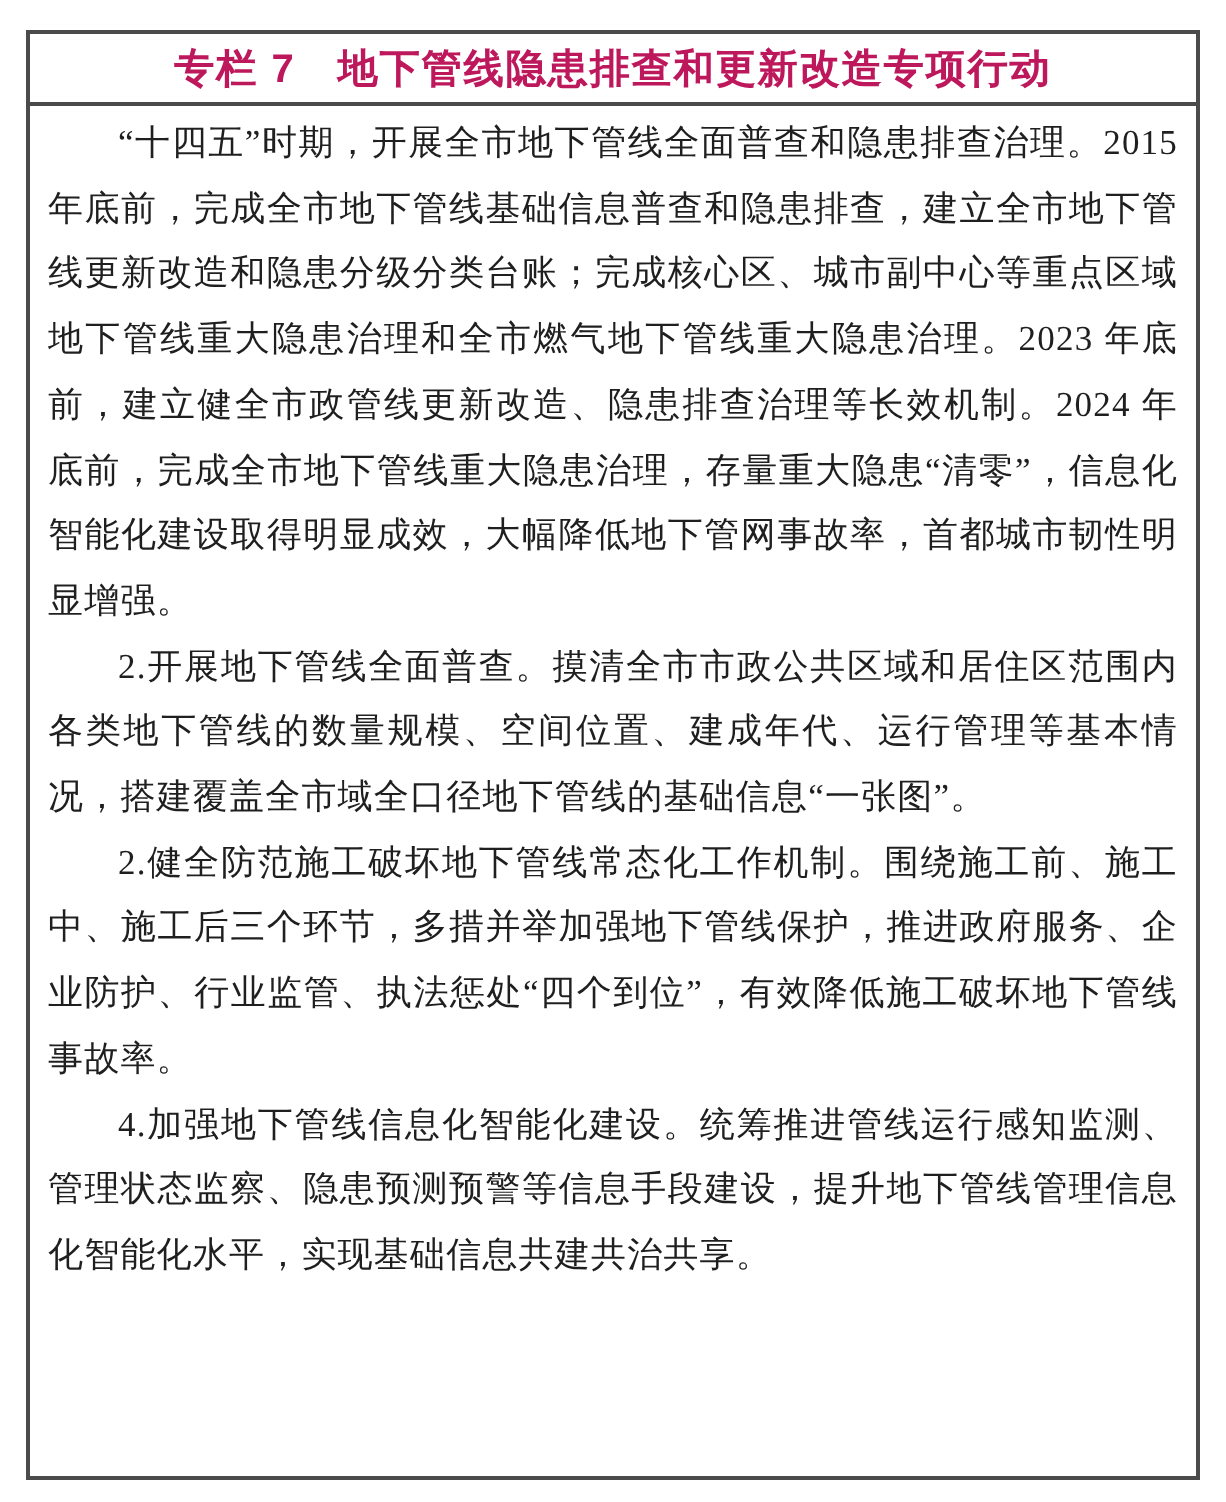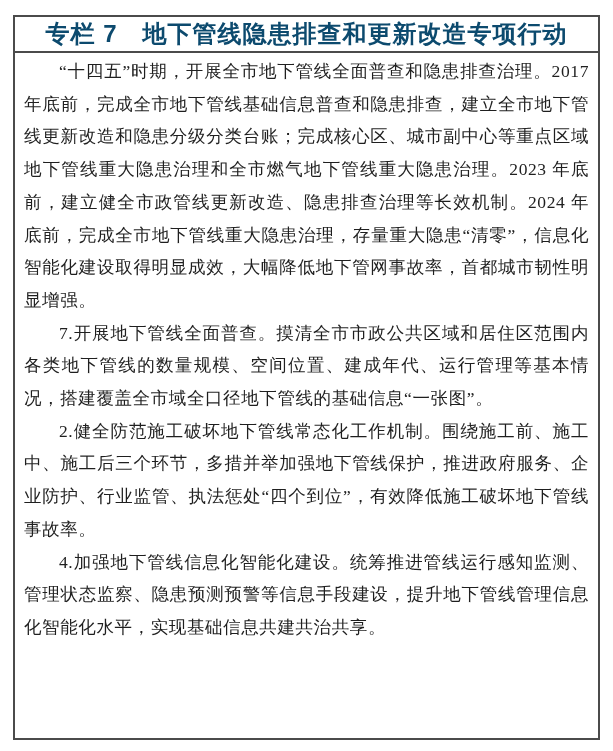--- a/index.html
+++ b/index.html
@@ -26,23 +26,23 @@
   }
   .box-title {
     height: 36px;
     box-sizing: border-box;
     border-bottom: 2px solid #4b4b4b;
     display: flex;
     align-items: center;
     justify-content: center;
     font-family: "Liberation Sans", sans-serif;
     font-weight: bold;
-    font-size: 24px;
+    font-size: 20px;
     letter-spacing: 1px;
-    color: #0c4a6e;
+    color: #be185d;
     white-space: nowrap;
   }
   .box-body {
     padding: 2px 9px 0 9px;
   }
   .para {
     margin: 0;
     text-indent: 2em;
     font-family: "Liberation Serif", serif;
     font-size: 17.5px;
@@ -53,19 +53,19 @@
     text-justify: inter-character;
   }
 </style>
 </head>
 <body>
 
 <div class="page">
   <div class="policy-box">
     <div class="box-title">专栏 7　地下管线隐患排查和更新改造专项行动</div>
     <div class="box-body">
-      <p class="para">“十四五”时期，开展全市地下管线全面普查和隐患排查治理。2017 年底前，完成全市地下管线基础信息普查和隐患排查，建立全市地下管线更新改造和隐患分级分类台账；完成核心区、城市副中心等重点区域地下管线重大隐患治理和全市燃气地下管线重大隐患治理。2023 年底前，建立健全市政管线更新改造、隐患排查治理等长效机制。2024 年底前，完成全市地下管线重大隐患治理，存量重大隐患“清零”，信息化智能化建设取得明显成效，大幅降低地下管网事故率，首都城市韧性明显增强。</p>
-      <p class="para">7.开展地下管线全面普查。摸清全市市政公共区域和居住区范围内各类地下管线的数量规模、空间位置、建成年代、运行管理等基本情况，搭建覆盖全市域全口径地下管线的基础信息“一张图”。</p>
+      <p class="para">“十四五”时期，开展全市地下管线全面普查和隐患排查治理。2015 年底前，完成全市地下管线基础信息普查和隐患排查，建立全市地下管线更新改造和隐患分级分类台账；完成核心区、城市副中心等重点区域地下管线重大隐患治理和全市燃气地下管线重大隐患治理。2023 年底前，建立健全市政管线更新改造、隐患排查治理等长效机制。2024 年底前，完成全市地下管线重大隐患治理，存量重大隐患“清零”，信息化智能化建设取得明显成效，大幅降低地下管网事故率，首都城市韧性明显增强。</p>
+      <p class="para">2.开展地下管线全面普查。摸清全市市政公共区域和居住区范围内各类地下管线的数量规模、空间位置、建成年代、运行管理等基本情况，搭建覆盖全市域全口径地下管线的基础信息“一张图”。</p>
       <p class="para">2.健全防范施工破坏地下管线常态化工作机制。围绕施工前、施工中、施工后三个环节，多措并举加强地下管线保护，推进政府服务、企业防护、行业监管、执法惩处“四个到位”，有效降低施工破坏地下管线事故率。</p>
       <p class="para">4.加强地下管线信息化智能化建设。统筹推进管线运行感知监测、管理状态监察、隐患预测预警等信息手段建设，提升地下管线管理信息化智能化水平，实现基础信息共建共治共享。</p>
     </div>
   </div>
 </div>
 
 </body></html>

